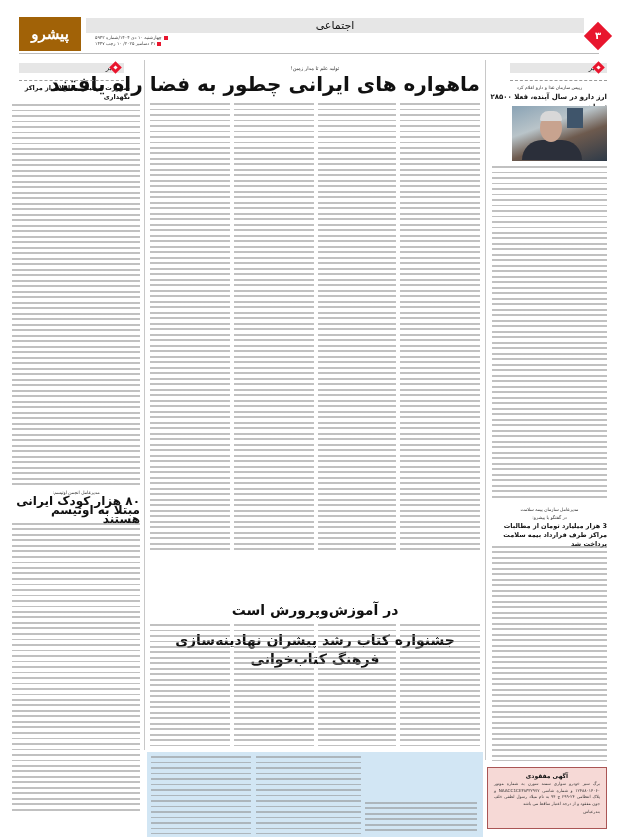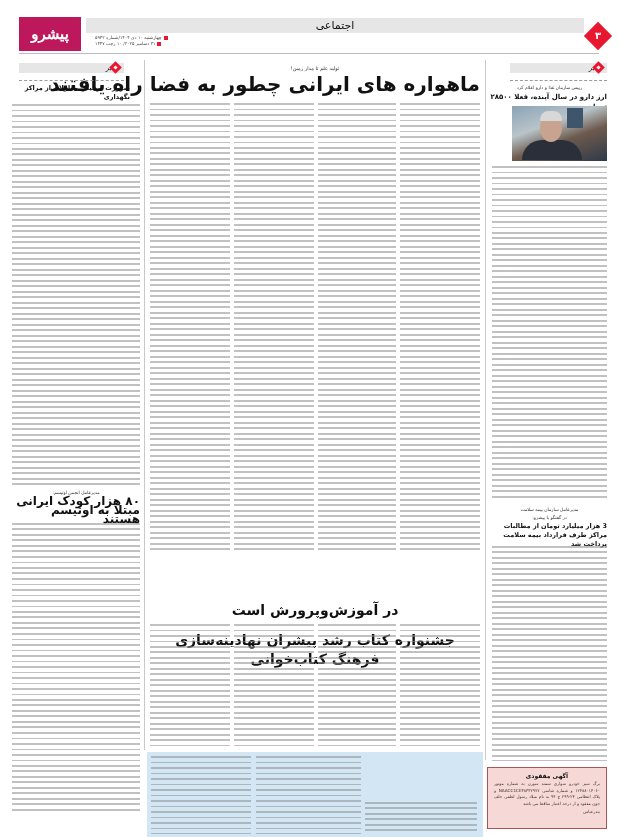--- a/index.html
+++ b/index.html
@@ -1,20 +1,20 @@
 <!DOCTYPE html>
 <html><head>
 <meta charset="utf-8">
 <style>
   * { box-sizing: border-box; margin: 0; padding: 0; }
   html, body { width: 620px; height: 837px; background: #ffffff; overflow: hidden; }
   body { position: relative; font-family: "DejaVu Sans", sans-serif; direction: rtl; color: #222; }
 
   
-  .masthead-logo { position: absolute; left: 19px; top: 17px; width: 62px; height: 34px; background: #be185d; color: #fff; display: flex; align-items: center; justify-content: center; font-family: "DejaVu Serif", serif; font-size: 15px; font-weight: bold; }
+  .masthead-logo { position: absolute; left: 19px; top: 17px; width: 62px; height: 34px; background: #a16207; color: #fff; display: flex; align-items: center; justify-content: center; font-family: "DejaVu Serif", serif; font-size: 15px; font-weight: bold; }
   .header-band { position: absolute; left: 86px; top: 18px; width: 498px; height: 15px; background: #e6e6e6; }
   .section-title { position: absolute; left: 86px; top: 18px; width: 498px; height: 30px; text-align: center; font-size: 11px; line-height: 15px; color: #111; }
   .dates { position: absolute; left: 95px; top: 35px; width: 90px; font-size: 4.5px; line-height: 6px; color: #444; }
   .dates .row { display: flex; align-items: center; gap: 2px; direction: rtl; justify-content: flex-end; }
   .dates .sq { width: 4px; height: 4px; background: #e8162e; display: inline-block; }
   .header-rule { position: absolute; left: 19px; top: 53px; width: 580px; height: 1px; background: #bbb; }
   .page-num { position: absolute; left: 588px; top: 26px; width: 20px; height: 20px; background: #e8162e; transform: rotate(45deg); }
   .page-num span { position: absolute; left: 0; top: 0; width: 20px; height: 20px; line-height: 20px; text-align: center; color: #fff; font-size: 10px; font-weight: bold; transform: rotate(-45deg); }
 
   

